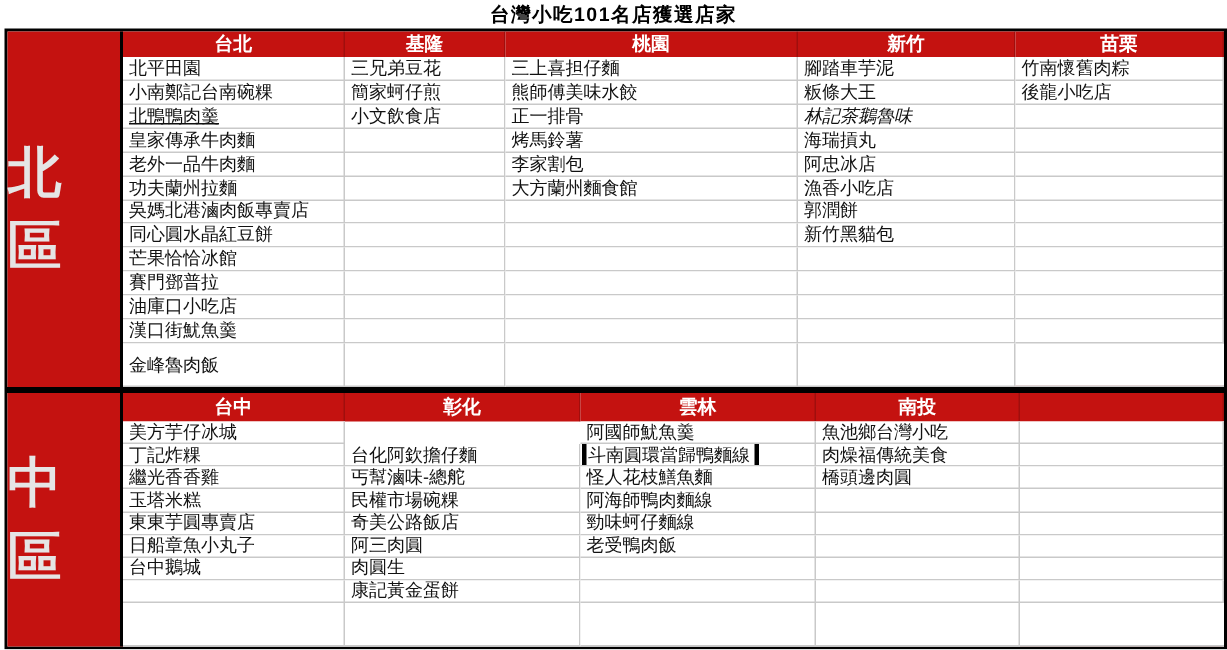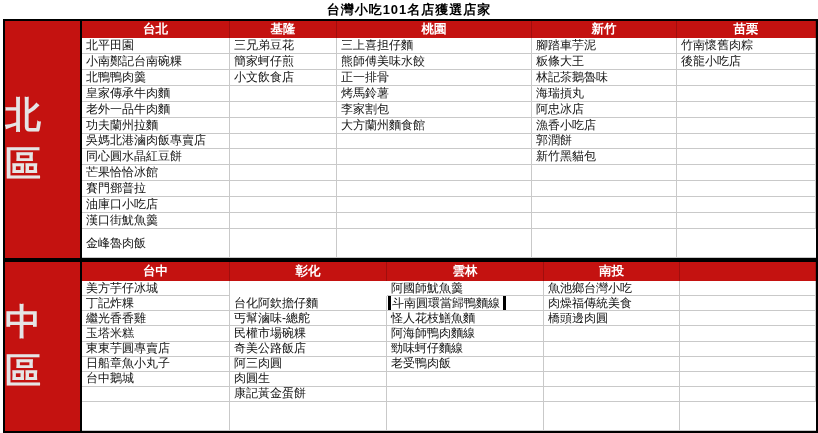--- a/index.html
+++ b/index.html
@@ -109,30 +109,30 @@
       </div>
       <div class="cell" style="grid-area: 3 / 4;">
         <span>熊師傅美味水餃</span>
       </div>
       <div class="cell" style="grid-area: 3 / 5;">
         <span>粄條大王</span>
       </div>
       <div class="cell" style="grid-area: 3 / 6;">
         <span>後龍小吃店</span>
       </div>
-      <div class="cell" style="grid-area: 4 / 2;">
+      <div class="cell" style="grid-area: 4 / 2; text-decoration: underline;">
         <span>北鴨鴨肉羹</span>
       </div>
       <div class="cell" style="grid-area: 4 / 3;">
         <span>小文飲食店</span>
       </div>
       <div class="cell" style="grid-area: 4 / 4;">
         <span>正一排骨</span>
       </div>
-      <div class="cell" style="grid-area: 4 / 5;">
+      <div class="cell" style="grid-area: 4 / 5; font-style: italic;">
         <span>林記茶鵝魯味</span>
       </div>
       <div class="cell" style="grid-area: 4 / 6;"></div>
       <div class="cell" style="grid-area: 5 / 2;">
         <span>皇家傳承牛肉麵</span>
       </div>
       <div class="cell" style="grid-area: 5 / 3;"></div>
       <div class="cell" style="grid-area: 5 / 4;">
         <span>烤馬鈴薯</span>
       </div>

